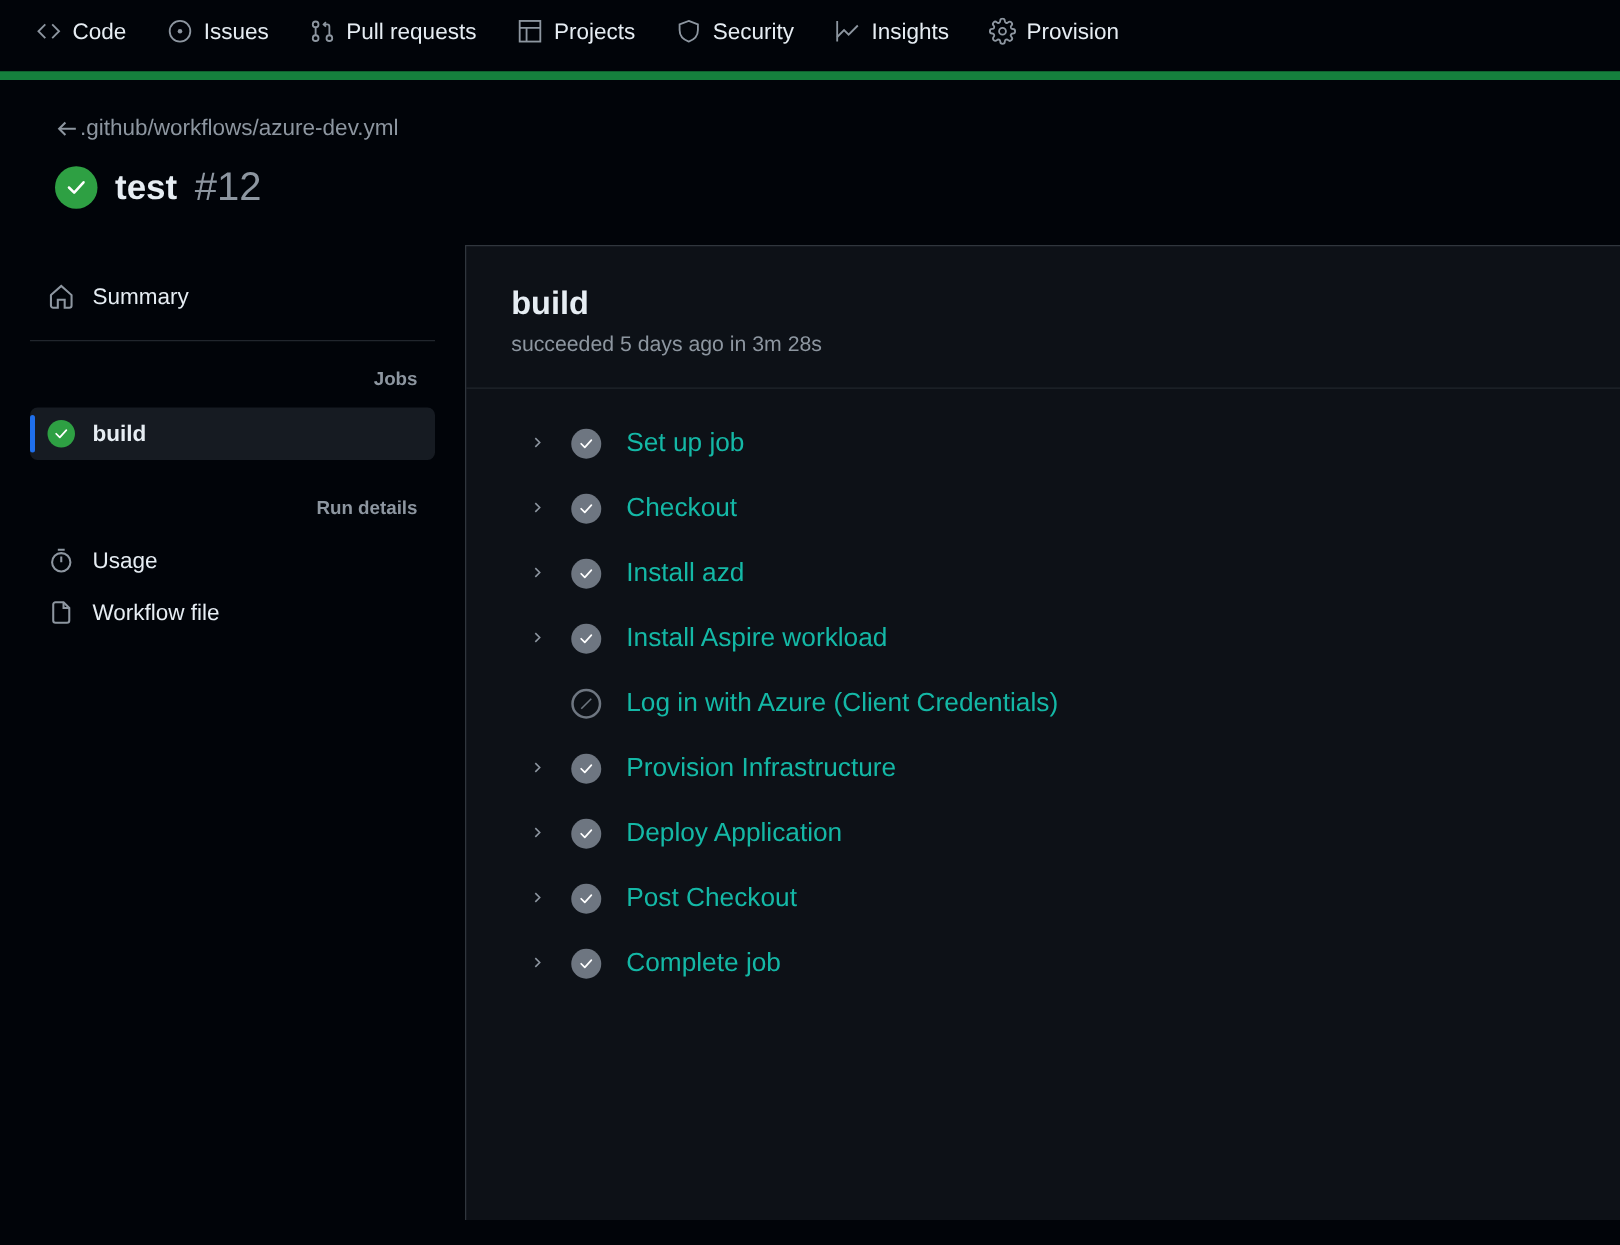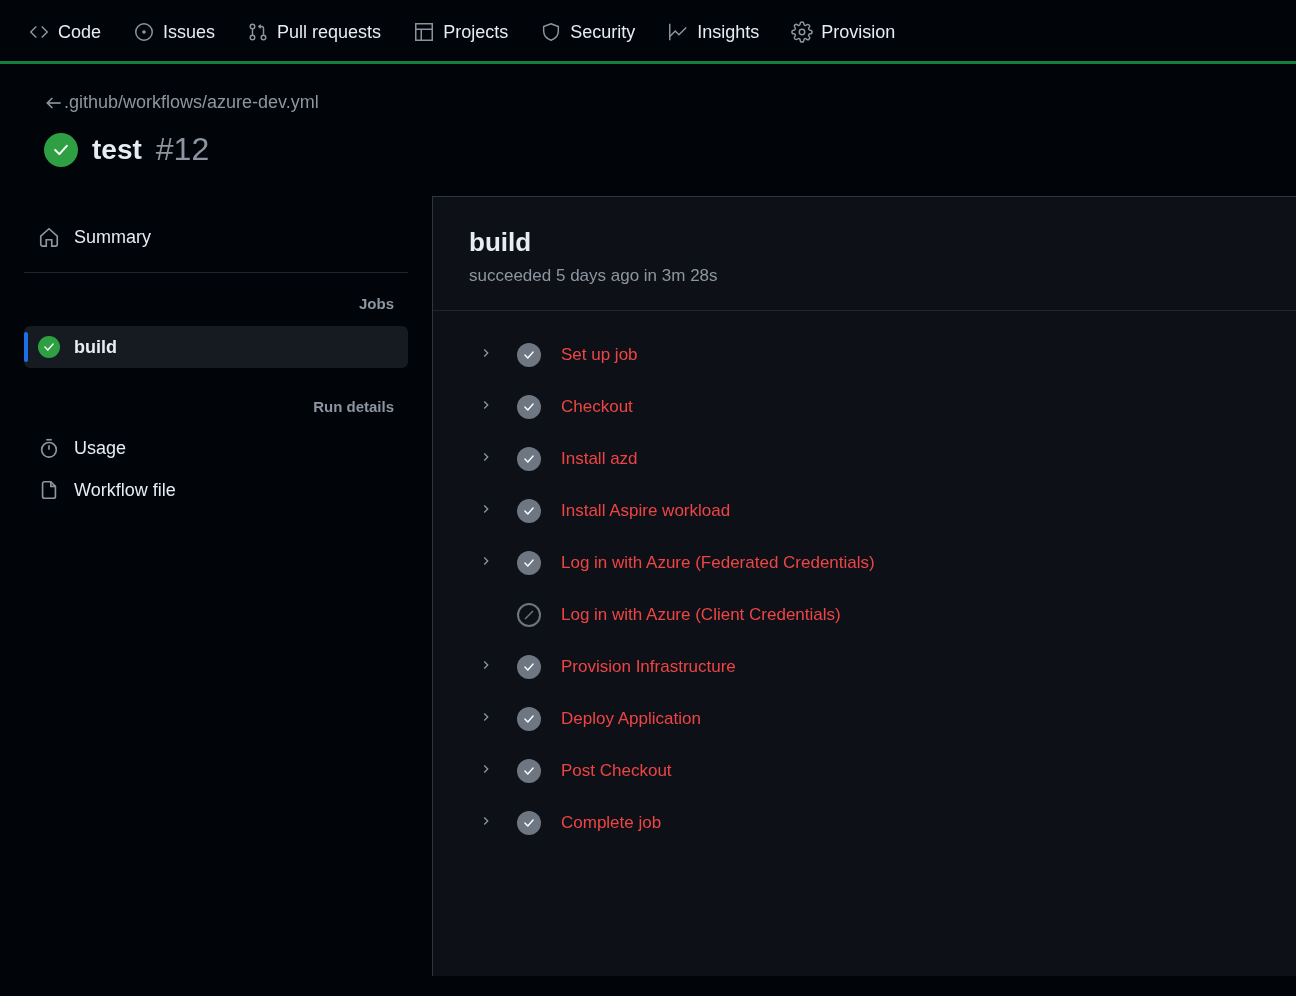--- a/index.html
+++ b/index.html
@@ -9,24 +9,24 @@
     font-family: -apple-system, BlinkMacSystemFont, "Segoe UI", Helvetica, Arial, sans-serif;
     font-size: 14px;
     width: 1296px;
     height: 996px;
     overflow: hidden;
   }
 
   
   .repo-nav {
     display: flex;
-    align-items: flex-start;
+    align-items: flex-end;
     gap: 8px;
     padding: 0 16px;
-    border-bottom: 3px solid #15803d;
+    border-bottom: 7px solid #15803d;
     height: 64px;
   }
   .repo-nav-item {
     display: flex;
     align-items: center;
     gap: 8px;
     padding: 0 12px;
     height: 64px;
     font-size: 18px;
     font-weight: 400;
@@ -72,21 +72,21 @@
   .run-title .name { font-size: 28px; font-weight: 700; color:#e6edf3;}
   .run-title .num  { font-size: 32px; font-weight: 400; color: #8d96a0; }
 
   
   .layout {
     display: flex;
   }
 
   
   .sidebar {
-    width: 432px;
+    width: 372px;
     padding: 20px 24px 0 24px;
   }
   .side-link {
     display:flex; align-items:center; gap:14px;
     padding: 10px 14px;
     font-size: 18px;
     color:#e6edf3;
     cursor:pointer;
     border-radius:6px;
   }
@@ -140,23 +140,24 @@
   }
   .main-header .job-meta{
     margin-top:8px;font-size:17px;color:#8d96a0;
   }
   .steps{
     padding: 18px 36px;
   }
   .step{
     display:flex;align-items:center;gap:20px;
     padding:14px 10px;
-    font-size:17px;
-    color:#ef4444;
+    font-size:21px;
+    color:#14b8a6;
     cursor:pointer;
+    text-align:right;
   }
   .step .chevron{
     width:18px;color:#8d96a0;
     visibility:visible;
   }
   .step.no-chevron .chevron{ visibility:hidden; }
   .step .status-dot{
     width:24px;height:24px;border-radius:50%;
     background:#6e7681;
     display:flex;align-items:center;justify-content:center;
@@ -333,31 +334,20 @@
           <span class="chevron"><svg width="14" height="14" viewBox="0 0 24 24">
               <polyline points="9 6 15 12 9 18" fill="none" stroke="#8d96a0" stroke-width="2.2"></polyline>
             </svg></span>
           <span class="status-dot">
             <svg class="check" width="14" height="14" viewBox="0 0 24 24">
               <path d="M5 12l5 5L19 7" stroke="#0d1117"></path>
             </svg>
           </span>
           <span>Install Aspire workload</span>
         </div>
-        <div class="step">
-          <span class="chevron"><svg width="14" height="14" viewBox="0 0 24 24">
-              <polyline points="9 6 15 12 9 18" fill="none" stroke="#8d96a0" stroke-width="2.2"></polyline>
-            </svg></span>
-          <span class="status-dot">
-            <svg class="check" width="14" height="14" viewBox="0 0 24 24">
-              <path d="M5 12l5 5L19 7" stroke="#0d1117"></path>
-            </svg>
-          </span>
-          <span>Log in with Azure (Federated Credentials)</span>
-        </div>
         <div class="step skipped no-chevron">
           <span class="chevron"><svg width="14" height="14" viewBox="0 0 24 24">
               <polyline points="9 6 15 12 9 18" fill="none" stroke="#8d96a0" stroke-width="2.2"></polyline>
             </svg></span>
           <span class="status-dot">
             <svg class="slash" width="16" height="16" viewBox="0 0 24 24">
               <line x1="6" y1="18" x2="18" y2="6"></line>
             </svg>
           </span>
           <span>Log in with Azure (Client Credentials)</span>

